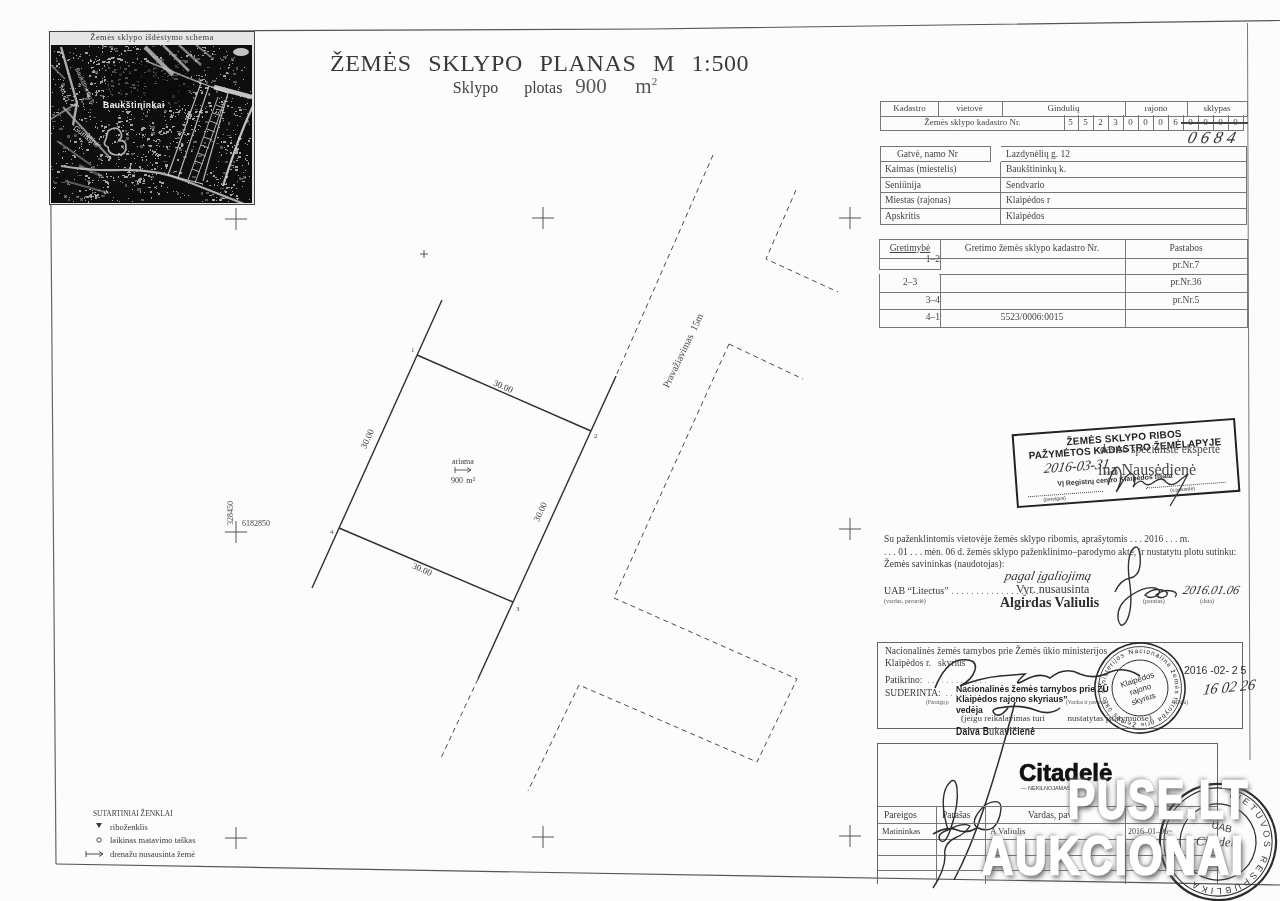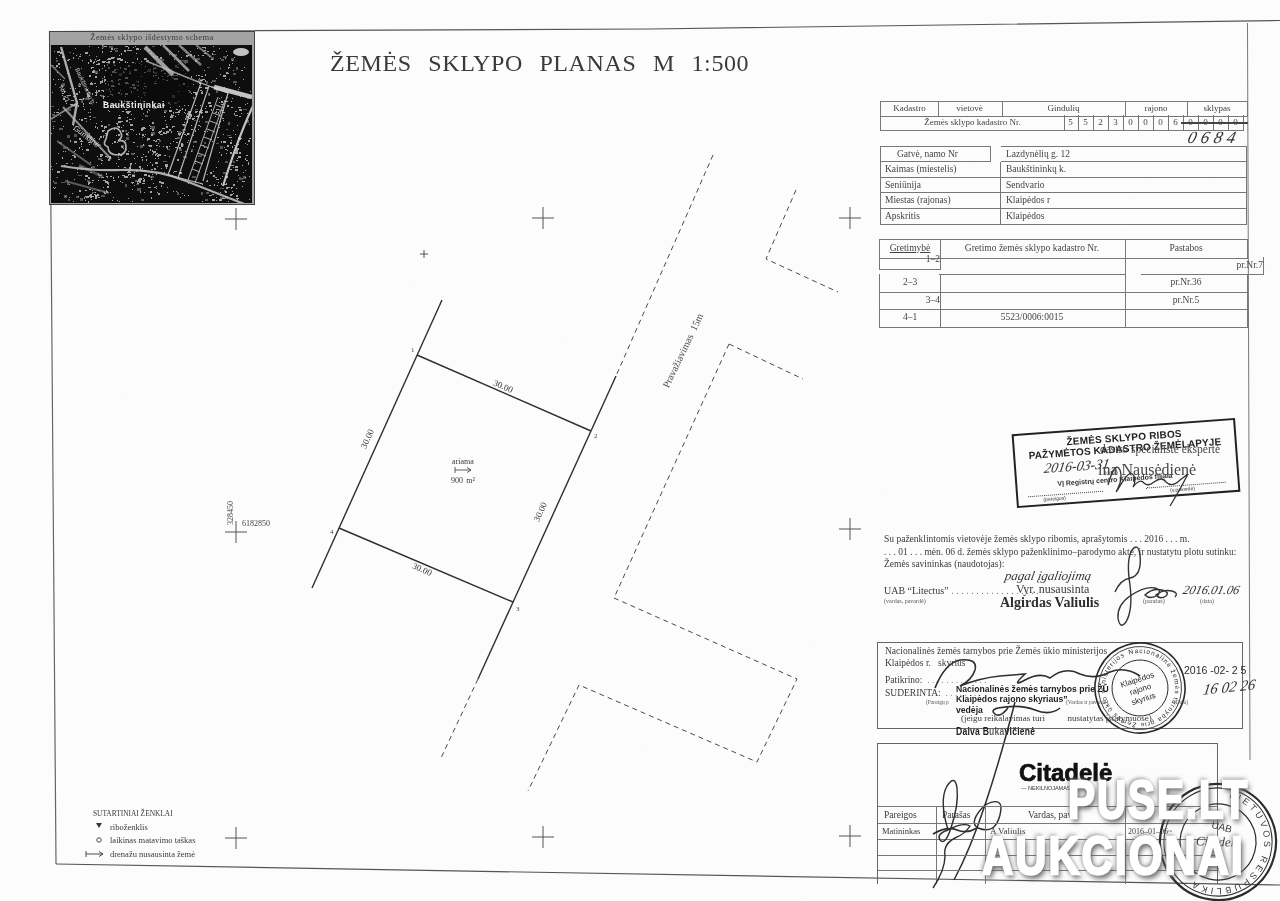--- a/index.html
+++ b/index.html
@@ -99,21 +99,21 @@
     <text x="110" y="830">riboženklis</text>
     <text x="110" y="843">laikinas matavimo taškas</text>
     <text x="110" y="857">drenažu nusausinta žemė</text>
   </g>
 
   <path d="M96 823 L102 823 L99 828 Z" fill="#3a3a3a"></path>
   <circle cx="99" cy="840" r="2.2" fill="none" stroke="#3a3a3a" stroke-width="0.9"></circle>
   <path d="M86 854 L103 854 M86 851 L86 857 M103 854 L99 851.5 M103 854 L99 856.5" stroke="#3a3a3a" stroke-width="0.9" fill="none"></path>
 </svg>
 
-<div class="abs" style="left:49px;top:31px;width:204px;height:172px;border:1px solid #444;background:#a3a3a3;">
+<div class="abs" style="left:49px;top:31px;width:204px;height:172px;border:1px solid #444;background:#e5e5e5;">
 
   <div class="abs" style="left:0;top:0;width:100%;height:13px;text-align:center;font-size:8.5px;color:#3d3d3d;letter-spacing:0.4px;">Žemės sklypo išdėstymo schema</div>
 
   <svg class="abs" style="left:1px;top:13px" width="201" height="158" viewBox="0 0 201 158">
     <rect width="201" height="158" fill="#0e0e0d"></rect>
 
     <path d="M35 52h3v2h-3zM175 84h2v1h-2zM122 9h4v2h-4zM17 154h2v2h-2zM160 12h3v3h-3zM23 89h3v3h-3zM172 127h3v2h-3zM177 77h2v3h-2zM174 151h3v3h-3zM98 131h3v1h-3zM17 64h3v2h-3zM50 150h4v2h-4zM126 147h2v3h-2zM169 101h3v3h-3zM103 22h3v2h-3zM169 152h4v2h-4zM1 76h4v1h-4zM28 121h4v3h-4zM154 76h4v2h-4zM85 139h3v1h-3zM90 100h4v1h-4zM74 85h2v2h-2zM47 113h4v2h-4zM30 55h2v3h-2zM47 99h3v2h-3zM38 92h3v2h-3zM89 100h3v3h-3zM81 129h3v2h-3zM100 134h2v1h-2zM44 26h3v3h-3zM144 64h3v1h-3zM141 131h4v2h-4zM192 64h4v1h-4zM131 84h4v2h-4zM75 92h3v3h-3zM133 15h4v3h-4zM93 4h2v1h-2zM142 96h4v2h-4zM192 131h3v3h-3zM8 83h4v2h-4zM1 69h3v2h-3zM150 147h2v3h-2zM44 150h3v2h-3zM74 139h2v3h-2zM140 104h2v3h-2zM126 92h3v2h-3zM41 147h4v1h-4zM136 88h3v2h-3zM132 15h3v2h-3zM189 133h3v2h-3zM13 150h3v3h-3zM92 47h3v2h-3zM121 50h3v3h-3zM103 27h3v2h-3zM100 81h4v3h-4zM68 28h3v3h-3zM128 104h3v2h-3zM11 38h3v3h-3zM169 143h4v1h-4zM70 100h3v3h-3zM135 73h2v2h-2zM115 3h2v2h-2zM90 154h3v2h-3zM62 17h2v3h-2zM182 28h3v2h-3zM165 45h2v3h-2zM100 87h4v3h-4zM127 86h3v2h-3zM182 36h4v2h-4zM34 54h3v1h-3zM105 17h2v2h-2zM147 110h4v2h-4zM146 70h3v2h-3zM56 61h2v2h-2zM8 97h3v2h-3zM165 98h3v1h-3zM154 154h3v2h-3zM57 79h2v2h-2zM173 145h2v2h-2zM5 132h2v1h-2zM83 55h2v3h-2zM161 35h4v2h-4zM128 15h4v1h-4zM10 137h4v1h-4zM123 57h3v2h-3zM84 135h3v2h-3zM142 53h3v1h-3zM57 44h2v2h-2zM108 95h2v2h-2zM185 22h2v3h-2zM99 131h4v2h-4zM170 14h3v2h-3zM168 64h2v3h-2zM147 34h4v3h-4zM174 116h3v2h-3zM157 48h2v3h-2zM42 72h3v1h-3zM188 132h2v3h-2zM50 50h3v2h-3zM143 75h2v1h-2zM16 90h3v3h-3zM3 137h3v2h-3zM160 41h3v2h-3zM78 26h2v2h-2zM176 90h4v1h-4zM182 116h2v2h-2zM27 39h3v3h-3zM124 21h3v2h-3zM121 32h2v2h-2zM130 99h3v2h-3zM64 5h3v2h-3zM132 111h4v2h-4zM111 34h3v1h-3zM28 54h4v1h-4zM2 22h4v1h-4zM52 146h2v2h-2zM86 143h4v3h-4zM196 52h2v2h-2zM52 90h4v1h-4zM25 151h3v2h-3zM112 116h4v1h-4zM145 13h4v2h-4zM102 61h4v3h-4zM155 36h2v3h-2zM153 97h2v2h-2zM58 1h4v2h-4zM162 9h3v1h-3zM51 0h2v3h-2zM12 102h3v2h-3zM172 11h4v2h-4zM10 39h4v1h-4zM122 26h2v2h-2zM36 135h3v2h-3zM27 130h4v1h-4zM18 7h2v1h-2zM180 13h3v3h-3zM101 1h3v1h-3zM47 129h4v2h-4zM31 53h4v1h-4zM156 22h3v1h-3zM22 61h2v1h-2zM94 70h3v2h-3zM195 75h3v3h-3zM155 147h3v2h-3zM1 20h2v1h-2zM29 153h3v3h-3zM116 104h3v1h-3zM5 15h2v2h-2zM110 14h3v2h-3zM113 65h3v2h-3zM76 89h2v2h-2zM97 24h3v3h-3zM41 121h3v2h-3zM63 3h4v1h-4zM87 59h3v2h-3zM0 61h3v1h-3zM136 41h2v1h-2zM80 108h3v2h-3zM16 137h2v3h-2zM41 54h2v2h-2z" fill="#6e6e6c" opacity="0.75"></path>
     <path d="M72 27h2v1h-2zM69 22h1v2h-1zM61 26h3v2h-3zM72 26h1v1h-1zM127 66h2v2h-2zM118 65h2v1h-2zM122 67h1v2h-1zM124 67h3v1h-3zM111 59h3v2h-3zM117 57h2v2h-2zM113 71h1v1h-1zM115 79h1v1h-1zM112 83h2v1h-2zM121 81h1v2h-1zM112 87h2v2h-2zM118 84h2v2h-2zM115 81h2v2h-2zM114 88h2v1h-2zM121 81h3v1h-3zM111 83h2v1h-2zM154 66h3v2h-3zM157 57h3v2h-3zM144 49h2v1h-2zM151 65h1v1h-1zM160 64h1v2h-1zM148 66h3v2h-3zM144 60h1v1h-1zM137 66h3v2h-3zM144 66h2v2h-2zM150 64h1v2h-1zM151 67h1v1h-1zM8 22h1v1h-1zM11 11h2v2h-2zM97 5h2v1h-2zM93 13h3v2h-3zM102 19h1v2h-1zM109 12h2v2h-2zM102 11h1v2h-1zM132 88h1v1h-1zM122 96h1v1h-1zM130 91h1v2h-1zM115 101h2v2h-2zM130 98h2v1h-2zM124 102h3v1h-3zM119 98h1v1h-1zM179 124h2v1h-2zM188 111h2v2h-2zM171 131h1v1h-1zM184 124h3v2h-3zM184 121h3v2h-3zM180 120h3v1h-3zM194 125h1v1h-1zM91 138h3v1h-3zM88 133h3v2h-3zM88 136h2v2h-2zM81 130h3v2h-3zM93 129h1v1h-1zM86 138h2v1h-2zM79 132h1v1h-1zM23 96h3v2h-3zM29 96h3v1h-3zM28 102h1v2h-1zM19 95h1v2h-1zM21 110h3v1h-3zM135 71h3v2h-3zM150 67h1v2h-1zM141 73h2v2h-2zM143 73h1v1h-1zM134 64h1v2h-1zM147 80h2v1h-2zM139 69h2v1h-2zM151 71h1v2h-1zM145 71h2v1h-2zM138 73h2v1h-2zM136 76h1v2h-1zM77 106h1v1h-1zM71 101h1v2h-1zM67 89h2v2h-2zM75 108h3v2h-3zM66 97h1v1h-1zM78 5h1v1h-1zM96 15h2v1h-2zM81 17h2v1h-2zM95 14h1v1h-1zM48 24h1v2h-1zM44 31h2v2h-2zM59 13h1v1h-1zM60 29h1v2h-1zM53 34h2v2h-2zM41 26h3v2h-3zM46 15h2v1h-2zM57 22h1v2h-1zM198 154h1v1h-1zM54 1h2v1h-2zM47 2h1v1h-1zM53 1h2v1h-2zM59 6h2v1h-2zM51 7h1v1h-1zM175 56h2v1h-2zM188 64h3v2h-3zM176 52h1v1h-1zM180 56h1v1h-1zM180 62h2v1h-2zM172 65h1v1h-1zM170 56h2v2h-2zM187 62h3v1h-3zM176 60h2v2h-2zM162 130h2v2h-2zM164 132h2v1h-2zM156 129h1v1h-1zM158 140h2v1h-2zM165 134h2v1h-2zM159 127h2v2h-2zM156 135h1v1h-1zM69 14h3v2h-3zM69 13h1v1h-1zM60 12h3v2h-3zM66 13h3v2h-3zM70 8h1v2h-1zM68 10h1v1h-1zM70 14h2v2h-2zM62 16h2v2h-2zM58 22h1v2h-1zM63 4h1v1h-1zM60 3h2v2h-2zM71 66h2v1h-2zM74 64h2v1h-2zM75 66h3v2h-3zM77 67h2v1h-2zM78 56h3v1h-3zM135 10h2v2h-2zM158 11h1v1h-1zM139 9h2v2h-2zM144 15h2v2h-2zM139 6h1v1h-1zM151 10h2v1h-2zM139 9h2v2h-2zM147 10h1v1h-1zM143 10h1v2h-1zM52 85h2v1h-2zM48 93h1v2h-1zM49 103h1v1h-1zM63 96h2v2h-2zM137 60h1v1h-1zM139 70h2v2h-2zM136 68h3v2h-3zM134 68h1v1h-1zM134 73h1v2h-1zM139 73h1v1h-1zM131 79h2v1h-2zM125 64h2v1h-2zM17 50h3v1h-3zM25 48h2v2h-2zM28 46h1v2h-1zM13 46h1v2h-1zM19 43h1v1h-1zM11 48h2v1h-2zM20 55h2v1h-2zM95 114h1v2h-1zM99 104h1v2h-1zM104 109h1v1h-1zM94 111h2v1h-2zM106 108h1v1h-1zM86 111h1v1h-1zM101 109h1v1h-1zM91 114h1v2h-1zM90 112h2v1h-2zM113 110h2v1h-2zM46 149h2v2h-2zM44 147h1v1h-1zM39 149h2v1h-2zM28 145h2v2h-2zM38 144h2v1h-2zM44 150h2v2h-2zM39 152h2v1h-2zM34 145h2v1h-2zM33 152h1v2h-1zM38 150h3v2h-3zM34 151h3v1h-3zM57 111h3v1h-3zM57 114h2v2h-2zM58 112h2v2h-2zM54 111h2v1h-2zM67 114h2v1h-2zM49 110h2v2h-2zM46 120h1v1h-1zM50 115h2v1h-2zM49 109h3v2h-3zM37 67h1v1h-1zM38 71h2v1h-2zM33 73h3v1h-3zM32 58h1v2h-1zM30 74h2v2h-2zM150 35h2v1h-2zM146 36h1v1h-1zM147 30h2v1h-2zM154 35h1v2h-1zM150 31h2v1h-2zM151 34h3v1h-3zM154 29h1v2h-1zM128 127h3v2h-3zM122 127h1v1h-1zM123 126h3v1h-3zM126 114h2v2h-2zM44 50h2v1h-2zM28 54h3v1h-3zM36 48h1v2h-1zM35 44h2v2h-2zM36 50h3v2h-3zM36 50h2v1h-2zM32 53h1v2h-1zM171 73h2v1h-2zM183 68h1v2h-1zM188 71h2v1h-2zM184 70h3v1h-3zM184 66h2v1h-2zM67 131h1v2h-1zM69 136h1v1h-1zM55 128h1v2h-1zM62 135h2v1h-2zM88 18h1v1h-1zM86 13h1v2h-1zM83 24h3v2h-3zM74 16h1v2h-1zM73 23h3v2h-3zM77 20h2v2h-2zM78 28h2v1h-2zM167 67h1v2h-1zM154 63h1v1h-1zM171 67h3v1h-3zM170 65h2v1h-2zM165 64h3v1h-3zM41 148h1v1h-1zM43 149h2v1h-2zM44 152h2v2h-2zM34 155h1v1h-1zM47 152h2v1h-2zM40 151h3v1h-3zM35 152h2v1h-2zM50 80h2v2h-2zM46 82h1v2h-1zM52 91h1v2h-1zM53 81h3v2h-3zM50 76h1v1h-1zM49 91h2v2h-2zM53 83h1v1h-1zM51 85h2v2h-2zM55 88h1v2h-1zM44 81h1v2h-1zM136 76h1v2h-1zM132 79h2v2h-2zM131 63h1v2h-1zM119 71h3v2h-3zM126 86h1v1h-1zM119 74h1v1h-1zM5 118h1v1h-1zM6 126h3v2h-3zM13 120h2v1h-2zM11 125h2v1h-2zM83 73h1v1h-1zM80 69h1v1h-1zM70 76h2v1h-2zM75 75h2v2h-2zM72 80h1v1h-1zM76 68h2v1h-2zM78 66h1v2h-1zM78 74h3v1h-3zM67 76h3v2h-3zM68 70h1v1h-1zM67 72h3v2h-3zM155 61h1v1h-1zM165 66h1v2h-1zM168 61h1v1h-1zM164 67h1v1h-1zM158 60h3v2h-3zM47 145h2v1h-2zM40 154h1v1h-1zM53 147h1v2h-1zM37 151h1v2h-1zM37 156h1v2h-1zM60 40h3v2h-3zM57 39h1v2h-1zM59 46h1v2h-1zM50 45h3v1h-3zM49 36h3v2h-3zM52 45h1v2h-1zM53 31h1v2h-1zM45 45h1v2h-1zM39 38h3v2h-3zM120 24h1v1h-1zM126 22h2v1h-2zM112 22h2v2h-2zM124 20h2v1h-2zM113 28h2v1h-2zM107 32h1v2h-1zM122 30h3v1h-3zM74 48h3v2h-3zM73 56h2v1h-2zM75 56h1v1h-1zM69 60h3v1h-3zM67 38h2v2h-2zM73 55h1v2h-1zM197 118h1v2h-1zM195 110h1v1h-1zM194 113h1v2h-1zM195 115h2v1h-2zM105 100h2v1h-2zM100 89h2v2h-2zM106 94h3v1h-3zM97 93h2v2h-2zM97 106h1v2h-1zM101 105h1v2h-1zM105 95h1v2h-1zM92 99h1v2h-1zM102 95h2v1h-2zM108 101h1v1h-1zM98 100h3v2h-3zM102 106h3v2h-3zM96 120h1v1h-1zM101 119h1v2h-1zM106 110h2v2h-2zM6 6h3v2h-3zM16 15h2v1h-2zM28 11h2v1h-2zM19 22h1v1h-1zM5 13h1v1h-1zM7 18h2v2h-2zM22 12h1v2h-1zM5 20h2v2h-2zM9 7h2v2h-2zM41 48h1v2h-1zM52 51h2v1h-2zM56 51h2v1h-2zM44 47h3v1h-3zM47 45h1v2h-1zM49 50h1v1h-1zM52 53h1v1h-1zM58 43h1v1h-1zM43 38h2v1h-2zM45 48h1v2h-1zM48 45h1v2h-1zM82 131h2v1h-2zM83 127h1v1h-1zM87 134h3v2h-3zM78 122h2v2h-2zM71 137h1v1h-1zM79 125h1v1h-1zM77 126h2v1h-2zM77 130h1v1h-1zM86 136h1v2h-1zM92 135h2v2h-2zM86 124h1v2h-1zM90 63h2v2h-2zM79 79h3v2h-3zM96 66h1v2h-1zM91 74h1v1h-1zM156 6h2v1h-2zM162 6h2v1h-2zM151 2h3v1h-3zM160 14h2v1h-2zM161 8h1v2h-1zM154 2h1v2h-1zM153 5h2v1h-2zM153 8h2v1h-2zM101 77h2v2h-2zM108 86h3v1h-3zM94 83h1v1h-1zM98 80h1v1h-1zM99 83h1v1h-1zM53 20h1v2h-1zM43 16h1v2h-1zM45 11h1v1h-1zM42 25h2v2h-2zM38 10h1v1h-1zM45 19h3v1h-3zM40 22h3v1h-3zM55 17h3v1h-3zM38 30h2v2h-2zM42 17h1v2h-1zM47 18h2v2h-2zM79 118h2v2h-2zM93 129h3v2h-3zM84 118h1v1h-1zM73 122h2v1h-2zM71 130h3v1h-3zM79 120h1v2h-1zM77 129h3v1h-3zM77 127h3v1h-3zM54 136h3v2h-3zM56 131h1v2h-1zM48 130h2v1h-2zM62 132h1v2h-1zM53 135h2v1h-2zM56 141h2v2h-2zM47 135h1v1h-1zM56 137h2v2h-2zM50 132h3v1h-3zM55 146h2v2h-2zM59 131h2v1h-2zM30 101h1v1h-1zM35 104h3v2h-3zM28 93h2v2h-2zM37 97h3v1h-3zM31 96h1v1h-1zM30 95h1v2h-1zM36 90h1v2h-1zM40 91h1v2h-1zM30 98h1v2h-1zM55 131h1v1h-1zM41 135h2v1h-2zM47 128h1v2h-1zM39 127h2v1h-2zM41 137h1v1h-1zM34 130h3v2h-3zM37 132h2v2h-2zM37 137h2v2h-2zM39 137h1v1h-1zM100 152h1v2h-1zM97 142h2v1h-2zM99 142h1v1h-1zM89 146h1v2h-1zM24 60h2v1h-2zM20 59h2v2h-2zM23 59h3v2h-3zM21 60h2v1h-2zM18 68h1v1h-1zM25 58h1v2h-1zM25 56h1v2h-1zM19 59h1v1h-1zM27 60h1v1h-1zM168 154h3v2h-3zM161 154h3v2h-3zM171 153h3v1h-3zM169 147h1v1h-1zM167 137h1v1h-1zM163 139h1v2h-1zM174 131h3v2h-3zM161 149h2v1h-2zM180 142h2v1h-2zM170 138h1v2h-1zM176 142h3v1h-3zM158 150h3v1h-3zM174 146h2v2h-2zM155 136h2v1h-2zM173 139h3v1h-3zM107 87h3v1h-3zM109 89h3v1h-3zM120 86h1v2h-1zM115 86h3v2h-3zM104 113h1v1h-1zM104 117h3v2h-3zM107 113h1v1h-1zM107 109h3v2h-3zM105 108h1v2h-1zM128 102h2v2h-2zM130 100h2v2h-2zM144 85h1v2h-1zM124 93h2v1h-2zM170 109h1v2h-1zM168 107h1v1h-1zM185 115h2v1h-2zM180 95h1v1h-1zM166 92h1v1h-1zM174 104h2v1h-2zM179 97h2v2h-2zM172 96h3v2h-3zM181 101h1v2h-1zM176 100h2v2h-2zM170 96h1v2h-1zM178 92h3v1h-3zM123 33h3v2h-3zM126 33h1v2h-1zM132 38h2v2h-2zM136 32h1v2h-1zM124 30h2v1h-2zM128 40h1v1h-1zM126 29h1v2h-1zM134 28h1v1h-1zM140 31h1v2h-1zM59 49h3v1h-3zM67 47h2v2h-2zM70 48h1v2h-1zM68 55h3v1h-3zM52 56h3v1h-3zM59 60h3v1h-3zM63 59h2v2h-2zM137 45h2v1h-2zM148 37h2v2h-2zM142 47h2v1h-2zM140 48h1v1h-1zM148 42h3v1h-3zM149 45h2v1h-2zM150 47h2v2h-2zM154 42h3v2h-3zM138 46h2v2h-2zM144 47h2v2h-2zM195 110h2v1h-2zM184 107h3v2h-3zM187 99h1v1h-1zM187 111h1v2h-1zM188 107h2v2h-2zM198 93h2v1h-2zM101 129h1v1h-1zM100 124h2v1h-2zM105 128h1v2h-1zM103 123h2v2h-2zM110 123h1v1h-1zM110 137h3v2h-3zM114 121h3v1h-3zM120 70h3v1h-3zM118 65h3v2h-3zM119 59h1v1h-1zM112 59h1v1h-1zM113 67h2v1h-2zM169 154h2v1h-2zM185 153h3v1h-3zM165 152h1v1h-1zM186 153h1v2h-1zM185 150h2v2h-2zM86 40h2v1h-2zM79 42h2v1h-2zM85 36h1v1h-1zM82 42h2v2h-2zM81 39h3v2h-3zM80 46h1v2h-1zM87 36h1v2h-1zM86 44h1v2h-1zM93 41h2v1h-2zM84 42h1v2h-1zM74 37h3v2h-3zM97 130h2v2h-2zM88 121h2v2h-2zM90 125h2v1h-2zM114 119h3v2h-3zM89 123h1v2h-1zM91 123h1v1h-1zM89 125h2v1h-2zM142 90h1v1h-1zM128 96h1v1h-1zM127 88h3v2h-3zM136 97h1v1h-1zM130 99h2v2h-2zM125 97h2v1h-2zM136 88h2v2h-2zM133 89h2v1h-2zM73 5h2v2h-2zM85 3h3v2h-3zM79 5h2v1h-2zM82 2h1v1h-1zM76 5h2v1h-2zM77 2h1v2h-1zM74 1h3v1h-3zM51 16h3v2h-3zM48 14h1v2h-1zM51 6h1v2h-1zM57 13h3v2h-3zM58 17h1v2h-1zM57 16h2v2h-2zM53 16h2v1h-2zM63 20h2v1h-2zM56 14h2v1h-2zM62 12h2v1h-2zM172 30h3v2h-3zM178 19h1v2h-1zM181 18h1v1h-1zM177 22h2v1h-2zM190 25h2v1h-2zM182 25h1v1h-1zM175 27h2v2h-2zM17 14h2v1h-2zM34 7h3v2h-3zM39 15h2v2h-2zM37 17h1v2h-1zM183 100h1v1h-1zM187 92h2v2h-2zM188 108h1v1h-1zM187 93h3v2h-3zM179 107h2v2h-2zM185 105h2v2h-2zM185 103h3v2h-3zM197 95h2v2h-2zM94 21h1v1h-1zM104 30h2v1h-2zM112 24h2v1h-2zM102 30h1v2h-1zM102 26h1v2h-1zM102 24h1v1h-1zM103 23h2v1h-2zM93 27h2v1h-2zM88 88h1v2h-1zM102 84h1v2h-1zM90 83h3v2h-3zM101 84h1v2h-1zM99 81h1v1h-1zM96 94h1v1h-1zM91 82h3v2h-3zM91 89h2v2h-2zM94 89h1v1h-1zM96 95h1v1h-1zM90 85h2v1h-2zM110 25h3v1h-3zM117 30h2v1h-2zM116 31h1v1h-1zM103 38h3v1h-3zM115 35h2v1h-2zM26 124h1v1h-1zM23 111h2v2h-2zM30 124h1v1h-1zM15 118h2v1h-2zM75 131h2v2h-2zM73 131h3v2h-3zM80 137h3v1h-3zM87 135h1v2h-1zM75 104h1v1h-1zM69 110h2v1h-2zM79 119h2v1h-2zM67 108h2v2h-2zM14 56h1v1h-1zM12 53h2v2h-2zM5 67h3v1h-3zM79 79h1v1h-1zM75 88h2v2h-2zM67 81h2v2h-2zM80 84h2v1h-2zM79 84h3v1h-3zM66 78h1v2h-1zM71 85h2v2h-2zM66 81h1v1h-1zM191 136h3v1h-3zM181 146h1v1h-1zM182 139h2v2h-2zM175 142h2v2h-2zM179 149h2v2h-2zM105 141h1v1h-1zM108 136h2v2h-2zM93 147h1v1h-1zM107 148h2v2h-2zM105 143h1v1h-1zM99 146h2v2h-2zM110 140h1v2h-1zM54 25h2v1h-2zM63 24h2v2h-2zM67 34h3v1h-3zM67 35h1v1h-1zM74 32h3v2h-3zM64 27h2v1h-2zM56 19h1v2h-1zM60 35h2v2h-2zM156 86h1v1h-1zM44 14h1v1h-1zM106 11h1v1h-1zM22 156h1v1h-1zM85 126h1v1h-1zM153 102h1v1h-1zM65 118h1v1h-1zM3 6h1v1h-1zM81 144h1v1h-1zM167 80h1v1h-1zM14 106h1v1h-1zM157 84h1v1h-1zM40 23h1v1h-1zM4 39h1v1h-1zM53 36h1v1h-1zM135 23h1v1h-1zM91 92h1v1h-1zM108 88h1v1h-1zM137 150h1v1h-1zM142 39h1v1h-1zM168 154h1v1h-1zM147 84h1v1h-1zM58 66h1v1h-1zM182 122h1v1h-1zM195 8h1v1h-1zM198 79h1v1h-1zM166 140h1v1h-1zM180 116h1v1h-1zM143 71h1v1h-1zM92 133h1v1h-1zM135 70h1v1h-1zM33 64h1v1h-1zM2 142h1v1h-1zM121 25h1v1h-1zM167 92h1v1h-1zM38 58h1v1h-1zM102 23h1v1h-1zM7 34h1v1h-1zM31 15h1v1h-1zM139 128h1v1h-1zM52 142h1v1h-1zM199 46h1v1h-1zM66 155h1v1h-1zM93 38h1v1h-1zM45 41h1v1h-1zM135 7h1v1h-1zM89 62h1v1h-1zM113 127h1v1h-1zM54 88h1v1h-1zM99 117h1v1h-1zM54 82h1v1h-1zM6 27h1v1h-1zM168 3h1v1h-1zM16 102h1v1h-1zM172 89h1v1h-1zM15 58h1v1h-1zM144 96h1v1h-1zM104 96h1v1h-1zM168 57h1v1h-1zM7 64h1v1h-1zM5 67h1v1h-1zM181 111h1v1h-1zM61 59h1v1h-1zM90 52h1v1h-1zM83 108h1v1h-1zM164 71h1v1h-1zM76 127h1v1h-1zM55 145h1v1h-1zM40 122h1v1h-1zM196 68h1v1h-1zM192 34h1v1h-1zM76 72h1v1h-1zM22 84h1v1h-1zM1 124h1v1h-1zM63 41h1v1h-1zM81 156h1v1h-1zM152 115h1v1h-1zM54 148h1v1h-1zM13 53h1v1h-1zM188 92h1v1h-1zM11 112h1v1h-1zM46 111h1v1h-1zM35 76h1v1h-1zM175 6h1v1h-1zM28 38h1v1h-1zM2 34h1v1h-1zM77 38h1v1h-1zM128 90h1v1h-1zM24 43h1v1h-1zM118 101h1v1h-1zM23 106h1v1h-1zM86 101h1v1h-1zM85 8h1v1h-1zM149 60h1v1h-1zM51 3h1v1h-1zM9 34h1v1h-1zM129 152h1v1h-1zM59 147h1v1h-1zM110 26h1v1h-1zM186 5h1v1h-1zM12 81h1v1h-1zM16 28h1v1h-1zM30 124h1v1h-1zM34 134h1v1h-1zM109 0h1v1h-1zM45 57h1v1h-1zM175 138h1v1h-1zM37 139h1v1h-1zM128 28h1v1h-1zM135 90h1v1h-1zM127 19h1v1h-1zM89 55h1v1h-1zM57 18h1v1h-1zM69 45h1v1h-1zM3 67h1v1h-1zM68 17h1v1h-1zM11 50h1v1h-1zM130 12h1v1h-1zM104 142h1v1h-1zM92 68h1v1h-1zM2 83h1v1h-1zM176 10h1v1h-1zM167 116h1v1h-1zM139 72h1v1h-1zM140 84h1v1h-1zM176 105h1v1h-1zM190 68h1v1h-1zM102 108h1v1h-1zM81 138h1v1h-1zM107 98h1v1h-1zM38 99h1v1h-1zM194 98h1v1h-1zM104 36h1v1h-1zM162 1h1v1h-1zM61 155h1v1h-1zM128 65h1v1h-1zM177 156h1v1h-1zM186 96h1v1h-1zM61 50h1v1h-1zM169 29h1v1h-1zM22 8h1v1h-1zM183 12h1v1h-1zM103 142h1v1h-1zM83 113h1v1h-1zM140 80h1v1h-1zM116 147h1v1h-1zM0 121h1v1h-1zM191 120h1v1h-1zM130 87h1v1h-1zM151 139h1v1h-1zM97 60h1v1h-1zM161 96h1v1h-1zM90 16h1v1h-1zM100 134h1v1h-1zM68 156h1v1h-1zM168 82h1v1h-1zM18 139h1v1h-1zM170 57h1v1h-1zM156 67h1v1h-1zM67 121h1v1h-1zM184 89h1v1h-1zM133 150h1v1h-1zM122 146h1v1h-1zM56 36h1v1h-1zM16 135h1v1h-1zM93 134h1v1h-1zM52 135h1v1h-1zM43 93h1v1h-1zM61 44h1v1h-1zM39 117h1v1h-1zM45 11h1v1h-1zM82 97h1v1h-1zM92 109h1v1h-1zM31 104h1v1h-1zM39 64h1v1h-1zM96 26h1v1h-1zM93 91h1v1h-1zM169 133h1v1h-1zM133 77h1v1h-1zM115 22h1v1h-1zM70 101h1v1h-1zM74 114h1v1h-1zM177 28h1v1h-1zM115 122h1v1h-1zM187 44h1v1h-1zM194 132h1v1h-1zM38 1h1v1h-1zM174 33h1v1h-1zM93 125h1v1h-1zM133 60h1v1h-1zM159 94h1v1h-1zM133 87h1v1h-1zM97 64h1v1h-1zM4 142h1v1h-1zM51 0h1v1h-1zM146 66h1v1h-1zM14 151h1v1h-1zM45 78h1v1h-1zM183 139h1v1h-1zM70 82h1v1h-1zM65 61h1v1h-1zM67 112h1v1h-1zM23 134h1v1h-1zM162 126h1v1h-1zM22 51h1v1h-1zM32 108h1v1h-1zM74 95h1v1h-1zM11 113h1v1h-1zM96 93h1v1h-1zM10 75h1v1h-1zM104 110h1v1h-1zM165 155h1v1h-1zM65 90h1v1h-1zM61 98h1v1h-1zM148 33h1v1h-1zM158 49h1v1h-1zM182 148h1v1h-1zM95 16h1v1h-1zM170 52h1v1h-1zM84 18h1v1h-1zM20 114h1v1h-1zM97 100h1v1h-1zM134 106h1v1h-1zM127 6h1v1h-1zM27 151h1v1h-1zM144 118h1v1h-1zM118 111h1v1h-1zM106 121h1v1h-1zM45 16h1v1h-1zM112 101h1v1h-1zM125 34h1v1h-1zM131 2h1v1h-1zM171 59h1v1h-1zM189 51h1v1h-1zM102 138h1v1h-1zM10 75h1v1h-1zM141 84h1v1h-1zM196 99h1v1h-1zM197 117h1v1h-1zM30 23h1v1h-1zM56 19h1v1h-1zM146 3h1v1h-1zM26 127h1v1h-1zM22 55h1v1h-1zM144 116h1v1h-1zM14 51h1v1h-1zM182 85h1v1h-1zM123 14h1v1h-1zM140 106h1v1h-1zM149 35h1v1h-1zM104 12h1v1h-1zM160 37h1v1h-1zM82 85h1v1h-1zM48 132h1v1h-1zM1 47h1v1h-1zM137 70h1v1h-1zM133 67h1v1h-1zM22 80h1v1h-1zM98 65h1v1h-1zM169 76h1v1h-1zM142 101h1v1h-1zM130 107h1v1h-1zM174 13h1v1h-1zM78 77h1v1h-1zM63 97h1v1h-1zM111 138h1v1h-1zM65 78h1v1h-1zM51 33h1v1h-1zM13 53h1v1h-1zM137 95h1v1h-1zM118 125h1v1h-1zM181 149h1v1h-1zM36 93h1v1h-1zM87 51h1v1h-1zM116 142h1v1h-1zM169 13h1v1h-1zM186 80h1v1h-1zM2 136h1v1h-1zM17 104h1v1h-1zM144 82h1v1h-1zM9 70h1v1h-1zM56 112h1v1h-1zM74 51h1v1h-1zM181 53h1v1h-1zM151 156h1v1h-1zM116 103h1v1h-1zM186 113h1v1h-1zM52 52h1v1h-1zM14 46h1v1h-1zM111 31h1v1h-1zM12 35h1v1h-1zM18 152h1v1h-1zM127 46h1v1h-1zM3 143h1v1h-1zM188 42h1v1h-1zM127 56h1v1h-1zM172 75h1v1h-1zM54 136h1v1h-1zM40 37h1v1h-1zM199 52h1v1h-1zM132 25h1v1h-1zM119 24h1v1h-1zM51 23h1v1h-1zM12 106h1v1h-1zM57 65h1v1h-1zM180 113h1v1h-1zM175 108h1v1h-1zM39 14h1v1h-1zM178 34h1v1h-1zM10 40h1v1h-1zM114 75h1v1h-1zM194 59h1v1h-1zM149 81h1v1h-1zM180 143h1v1h-1zM184 39h1v1h-1zM79 66h1v1h-1zM83 140h1v1h-1zM54 38h1v1h-1zM170 59h1v1h-1zM100 8h1v1h-1zM83 97h1v1h-1zM39 74h1v1h-1zM57 139h1v1h-1zM177 23h1v1h-1zM50 118h1v1h-1zM38 47h1v1h-1zM110 85h1v1h-1zM173 102h1v1h-1zM29 9h1v1h-1zM90 31h1v1h-1zM168 53h1v1h-1zM167 134h1v1h-1zM134 18h1v1h-1zM74 125h1v1h-1zM89 4h1v1h-1zM192 127h1v1h-1zM23 51h1v1h-1zM124 71h1v1h-1zM77 153h1v1h-1zM149 138h1v1h-1zM193 22h1v1h-1zM51 35h1v1h-1zM120 69h1v1h-1zM196 58h1v1h-1zM148 76h1v1h-1zM8 148h1v1h-1zM153 25h1v1h-1zM0 88h1v1h-1zM49 38h1v1h-1zM168 76h1v1h-1zM12 44h1v1h-1zM85 89h1v1h-1zM115 123h1v1h-1zM63 84h1v1h-1zM190 93h1v1h-1zM45 28h1v1h-1zM76 17h1v1h-1zM185 143h1v1h-1zM116 24h1v1h-1zM191 141h1v1h-1zM28 41h1v1h-1zM152 100h1v1h-1zM118 9h1v1h-1zM8 10h1v1h-1zM131 148h1v1h-1zM24 105h1v1h-1zM165 33h1v1h-1zM106 147h1v1h-1zM90 19h1v1h-1zM95 41h1v1h-1zM92 43h1v1h-1zM169 23h1v1h-1zM84 1h1v1h-1zM165 122h1v1h-1zM77 38h1v1h-1zM66 24h1v1h-1zM27 61h1v1h-1zM29 39h1v1h-1zM127 69h1v1h-1zM137 138h1v1h-1zM30 83h1v1h-1zM119 62h1v1h-1zM41 145h1v1h-1zM137 10h1v1h-1zM129 65h1v1h-1zM93 50h1v1h-1zM72 103h1v1h-1zM142 52h1v1h-1zM32 61h1v1h-1zM186 136h1v1h-1zM128 61h1v1h-1zM24 3h1v1h-1zM27 13h1v1h-1zM125 146h1v1h-1zM53 58h1v1h-1zM22 43h1v1h-1zM39 67h1v1h-1zM7 108h1v1h-1zM100 132h1v1h-1zM28 74h1v1h-1zM145 30h1v1h-1zM21 148h1v1h-1zM55 59h1v1h-1zM62 152h1v1h-1zM198 131h1v1h-1zM181 15h1v1h-1zM62 18h1v1h-1zM153 86h1v1h-1zM25 10h1v1h-1zM55 44h1v1h-1zM77 87h1v1h-1zM21 118h1v1h-1zM151 46h1v1h-1zM2 81h1v1h-1zM105 104h1v1h-1zM8 22h1v1h-1zM62 37h1v1h-1zM187 130h1v1h-1zM173 42h1v1h-1zM38 88h1v1h-1z" fill="#c9c9c6" opacity="0.8"></path>
     <rect x="55" y="18" width="85" height="42" fill="#0a0a09" opacity="0.55"></rect>
 
@@ -168,20 +168,21 @@
 
     <text x="52" y="63" fill="#eeeeec" font-family="Liberation Sans,sans-serif" font-size="8.5" font-weight="bold" letter-spacing="0.5">Baukštininkai</text>
     <text x="22" y="84" fill="#dcdcda" font-family="Liberation Sans,sans-serif" font-size="7.5" transform="rotate(38 22 84)">Gumbinė</text>
     <text x="8" y="42" fill="#d2d2d0" font-family="Liberation Sans,sans-serif" font-size="6.5" transform="rotate(65 8 42)">Nr. 21</text>
     <text x="24" y="24" fill="#c8c8c6" font-family="Liberation Sans,sans-serif" font-size="6" transform="rotate(65 24 24)">Baukštininkų g.</text>
   </svg>
 </div>
 
 <div class="abs" style="left:330px;top:50px;width:400px;text-align:center;font-size:24px;color:#3a3a3a;word-spacing:10px;letter-spacing:0.6px;white-space:nowrap;">ŽEMĖS SKLYPO PLANAS M 1:500</div>
 
+<div class="abs" style="left:355px;top:74px;width:400px;text-align:center;font-size:16px;color:#3f3f3f;word-spacing:9px;white-space:nowrap;">Sklypo&nbsp;&nbsp;plotas&nbsp;<span style="font-size:21px;color:#555;">900&nbsp;&nbsp;m<sup style="font-size:11px;">2</sup></span></div>
 
 <div class="abs" style="left:880px;top:101px;width:367px;height:29px;font-size:9px;color:#444;">
   <div class="abs" style="left:0;top:0;width:57px;height:14px;border:1px solid #777;line-height:13px;text-align:center;">Kadastro</div>
   <div class="abs" style="left:57px;top:0;width:65px;height:14px;border:1px solid #777;border-left:none;line-height:13px;text-align:center;">vietovė</div>
   <div class="abs" style="left:122px;top:0;width:123px;height:14px;border:1px solid #777;border-left:none;line-height:13px;text-align:center;">Gindulių</div>
   <div class="abs" style="left:245px;top:0;width:62px;height:14px;border:1px solid #777;border-left:none;line-height:13px;text-align:center;">rajono</div>
   <div class="abs" style="left:307px;top:0;width:60px;height:14px;border:1px solid #777;border-left:none;line-height:13px;text-align:center;">sklypas</div>
   <div class="abs" style="left:0;top:14px;width:183px;height:15px;border:1px solid #777;border-top:none;line-height:14px;text-align:center;">Žemės sklypo kadastro Nr.</div>
   <div class="abs" style="left:183px;top:14px;width:15px;height:15px;border:1px solid #777;border-top:none;border-left:none;line-height:14px;text-align:center;">5</div>
   <div class="abs" style="left:198px;top:14px;width:15px;height:15px;border:1px solid #777;border-top:none;border-left:none;line-height:14px;text-align:center;">5</div>
@@ -213,28 +214,28 @@
   <div class="abs" style="left:0;top:63.2px;width:121px;height:15.8px;border:1px solid #777;border-top:none;line-height:15px;padding-left:4px;box-sizing:border-box;">Apskritis</div>
   <div class="abs" style="left:121px;top:63.2px;width:246px;height:15.8px;border:1px solid #777;border-top:none;border-left:none;line-height:15px;padding-left:5px;box-sizing:border-box;">Klaipėdos</div>
 </div>
 
 <div class="abs" style="left:879px;top:239px;width:368px;height:88px;font-size:9.5px;color:#444;">
   <div class="abs" style="left:0;top:0;width:60px;height:17.6px;border:1px solid #777;line-height:17px;text-align:center;text-decoration:underline;">Gretimybė</div>
   <div class="abs" style="left:60px;top:0;width:186px;height:17.6px;border:1px solid #777;border-left:none;line-height:17px;text-align:center;">Gretimo žemės sklypo kadastro Nr.</div>
   <div class="abs" style="left:246px;top:0;width:122px;height:17.6px;border:1px solid #777;border-left:none;line-height:17px;text-align:center;">Pastabos</div>
   <div class="abs" style="left:0;top:12px;width:60px;height:17.6px;border:1px solid #777;border-top:none;line-height:17px;text-align:right;font-family:Liberation Serif, serif;">1–2</div>
   <div class="abs" style="left:60px;top:17.6px;width:186px;height:17.6px;border:1px solid #777;border-top:none;border-left:none;"></div>
-  <div class="abs" style="left:262px;top:17.6px;width:122px;height:17.6px;border:1px solid #777;border-top:none;border-left:none;line-height:17px;text-align:right;">pr.Nr.7</div>
+  <div class="abs" style="left:246px;top:17.6px;width:122px;height:17.6px;border:1px solid #777;border-top:none;border-left:none;line-height:17px;text-align:center;">pr.Nr.7</div>
   <div class="abs" style="left:0;top:35.2px;width:60px;height:17.6px;border:1px solid #777;border-top:none;line-height:17px;text-align:center;">2–3</div>
   <div class="abs" style="left:60px;top:35.2px;width:186px;height:17.6px;border:1px solid #777;border-top:none;border-left:none;"></div>
   <div class="abs" style="left:246px;top:35.2px;width:122px;height:17.6px;border:1px solid #777;border-top:none;border-left:none;line-height:17px;text-align:center;">pr.Nr.36</div>
   <div class="abs" style="left:0;top:52.8px;width:60px;height:17.6px;border:1px solid #777;border-top:none;line-height:17px;text-align:right;">3–4</div>
   <div class="abs" style="left:60px;top:52.8px;width:186px;height:17.6px;border:1px solid #777;border-top:none;border-left:none;"></div>
   <div class="abs" style="left:246px;top:52.8px;width:122px;height:17.6px;border:1px solid #777;border-top:none;border-left:none;line-height:17px;text-align:center;">pr.Nr.5</div>
-  <div class="abs" style="left:0;top:70.4px;width:60px;height:17.6px;border:1px solid #777;border-top:none;line-height:17px;text-align:center;">4–1</div>
+  <div class="abs" style="left:0;top:70.4px;width:60px;height:17.6px;border:1px solid #777;border-top:none;line-height:17px;text-align:right;">4–1</div>
   <div class="abs" style="left:60px;top:70.4px;width:186px;height:17.6px;border:1px solid #777;border-top:none;border-left:none;line-height:17px;text-align:center;">5523/0006:0015</div>
   <div class="abs" style="left:246px;top:70.4px;width:122px;height:17.6px;border:1px solid #777;border-top:none;border-left:none;"></div>
 </div>
 
 <div class="abs" style="left:1014px;top:426px;width:220px;height:70px;border:2.5px solid #222;transform:rotate(-4.2deg);transform-origin:center;background:rgba(255,255,255,0.0);font-family:'Liberation Sans',sans-serif;color:#222;">
   <div style="text-align:center;font-weight:bold;font-size:10px;margin-top:4px;letter-spacing:0.2px;">ŽEMĖS SKLYPO RIBOS</div>
   <div style="text-align:center;font-weight:bold;font-size:10px;letter-spacing:0.1px;">PAŽYMĖTOS KADASTRO ŽEMĖLAPYJE</div>
   <div class="abs" style="left:28px;top:27px;font-family:'Liberation Serif',serif;font-style:italic;font-size:14px;color:#333;transform:skewX(-14deg);">2016-03-31</div>
   <div class="abs" style="left:88px;top:40px;font-size:5px;color:#333;">(data)</div>
   <div class="abs" style="left:40px;top:47px;font-weight:bold;font-size:7px;color:#333;">VĮ Registrų centro Klaipėdos filiala</div>

